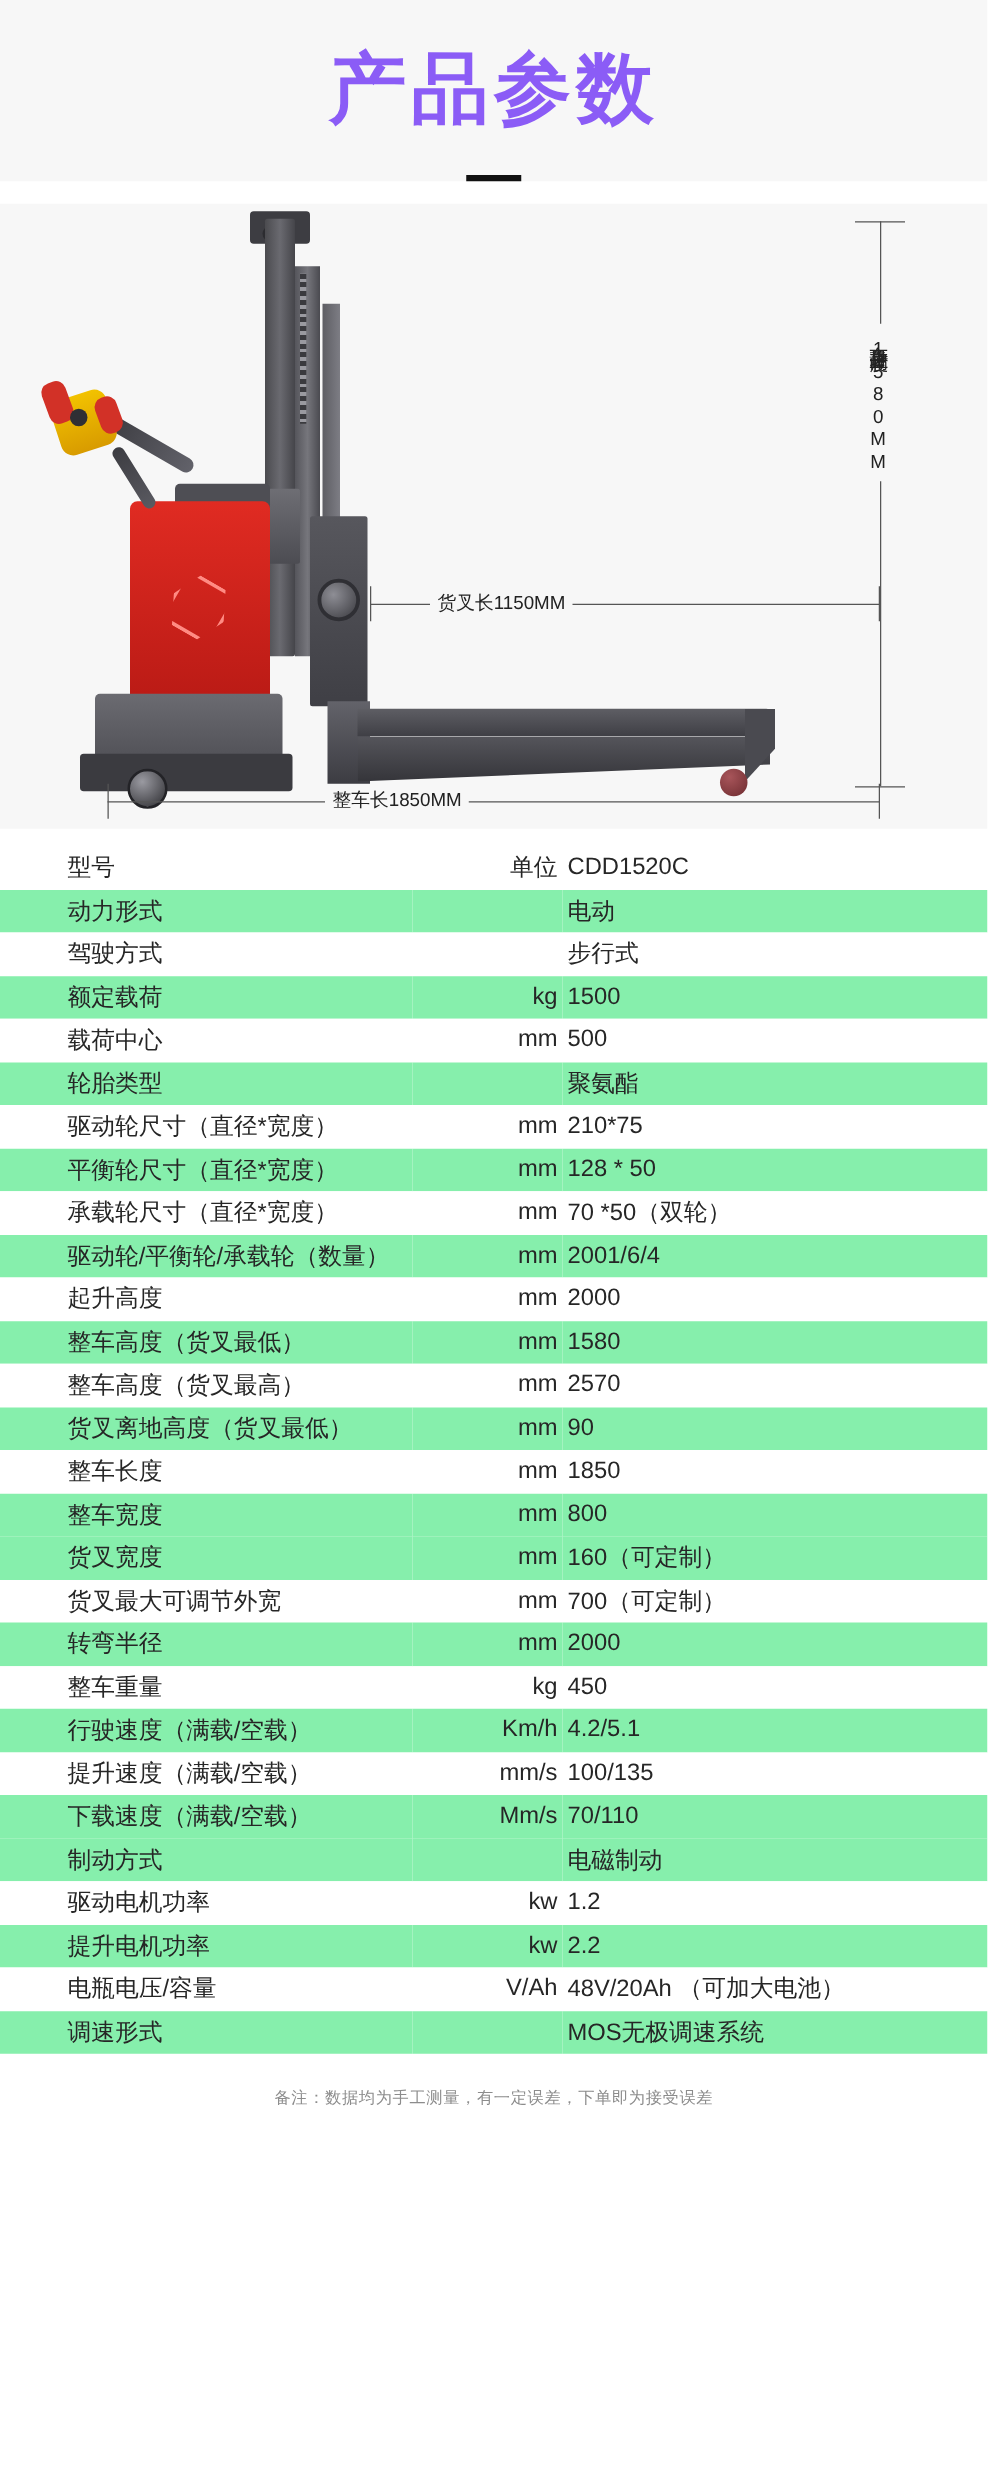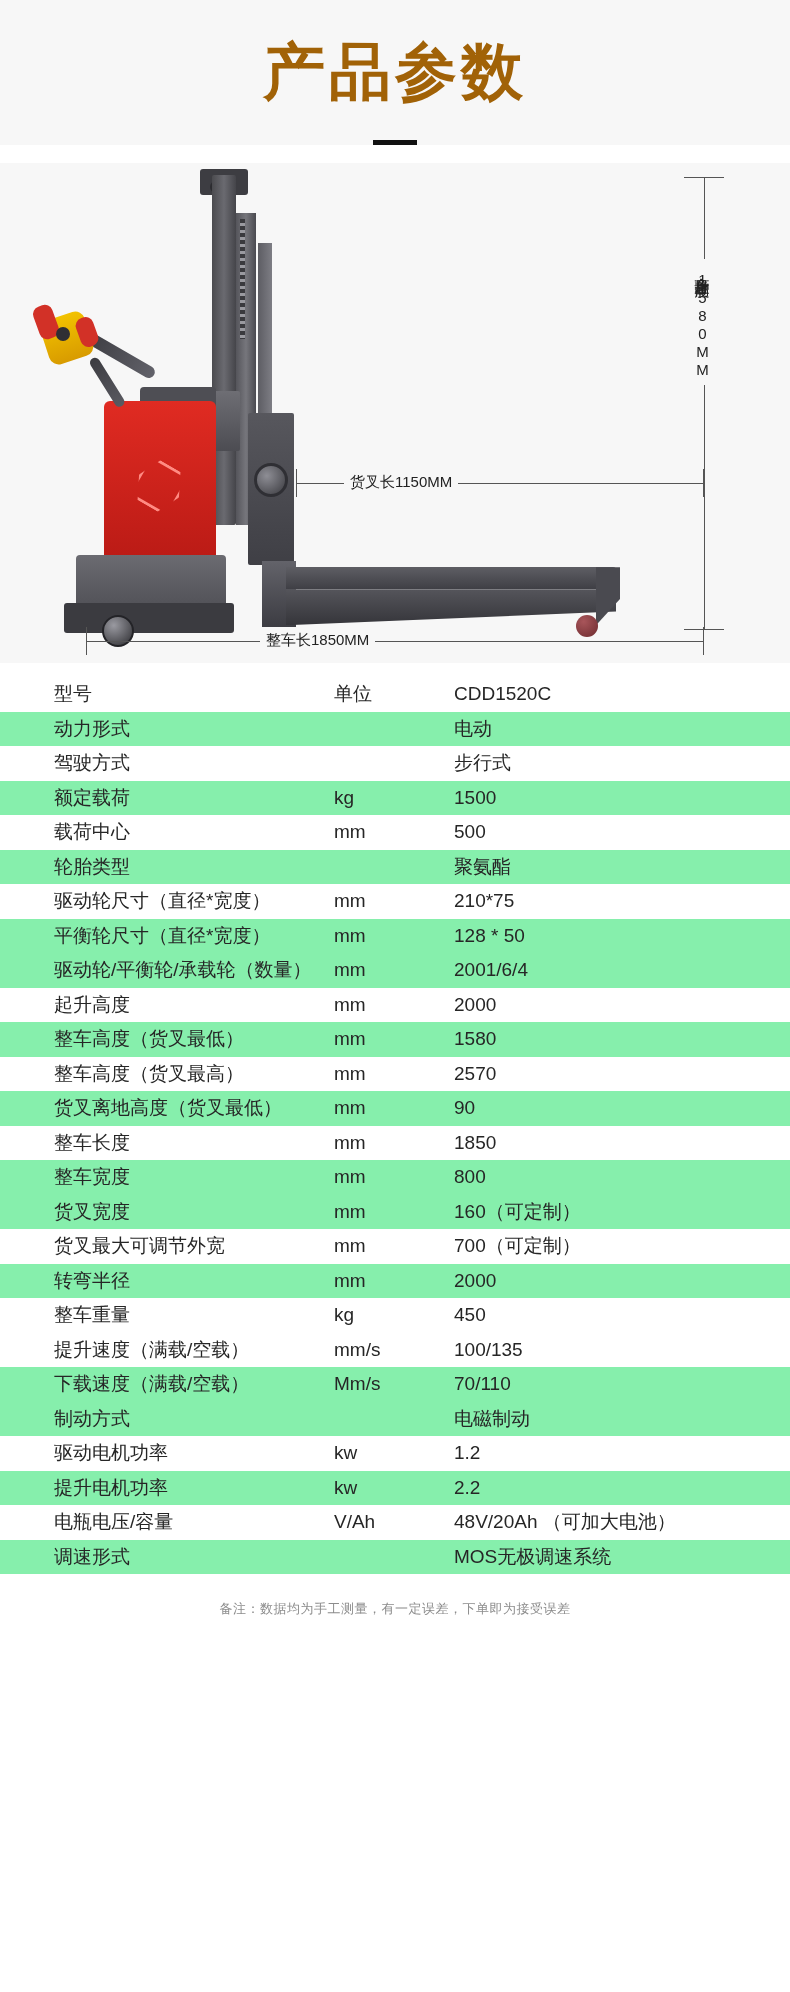--- a/index.html
+++ b/index.html
@@ -18,21 +18,21 @@
   
   .header {
     padding: 38px 0 0 0;
     text-align: center;
     background: #f7f7f7;
   }
   .header-title {
     font-size: 62px;
     font-weight: 700;
     letter-spacing: 4px;
-    color: #a16207;
+    color: #8b5cf6;
     line-height: 1.1;
     margin: 0;
     font-family: "Liberation Sans", sans-serif;
   }
   .header-rule {
     width: 44px;
     height: 5px;
     background: #111;
     margin: 34px auto 0 auto;
   }
@@ -279,21 +279,21 @@
   .spec-table tr { height: 34.5px; }
   .spec-table tr.odd { background: #ffffff; }
   .spec-table tr.even { background: #86efac; }
   .spec-table td {
     padding: 0 4px;
     color: #262626;
     vertical-align: middle;
     border: none;
   }
   .col-name { width: 330px; padding-left: 54px !important; }
-  .col-unit { width: 120px; }
+  .col-unit { width: 120px; text-align: right; }
   .col-value { }
 
   .footnote {
     text-align: center;
     font-size: 13px;
     color: #8c8c8c;
     padding: 26px 0 28px 0;
     letter-spacing: 0.5px;
   }
 </style>
@@ -391,20 +391,25 @@
       <tr class="odd">
         <td class="col-name">驱动轮尺寸（直径*宽度）</td>
         <td class="col-unit">mm</td>
         <td class="col-value">210*75</td>
       </tr>
       <tr class="even">
         <td class="col-name">平衡轮尺寸（直径*宽度）</td>
         <td class="col-unit">mm</td>
         <td class="col-value">128 * 50</td>
       </tr>
+      <tr class="odd">
+        <td class="col-name">承载轮尺寸（直径*宽度）</td>
+        <td class="col-unit">mm</td>
+        <td class="col-value">70 *50（双轮）</td>
+      </tr>
       <tr class="even">
         <td class="col-name">驱动轮/平衡轮/承载轮（数量）</td>
         <td class="col-unit">mm</td>
         <td class="col-value">2001/6/4</td>
       </tr>
       <tr class="odd">
         <td class="col-name">起升高度</td>
         <td class="col-unit">mm</td>
         <td class="col-value">2000</td>
       </tr>
@@ -446,20 +451,25 @@
       <tr class="even">
         <td class="col-name">转弯半径</td>
         <td class="col-unit">mm</td>
         <td class="col-value">2000</td>
       </tr>
       <tr class="odd">
         <td class="col-name">整车重量</td>
         <td class="col-unit">kg</td>
         <td class="col-value">450</td>
       </tr>
+      <tr class="even">
+        <td class="col-name">行驶速度（满载/空载）</td>
+        <td class="col-unit">Km/h</td>
+        <td class="col-value">4.2/5.1</td>
+      </tr>
       <tr class="odd">
         <td class="col-name">提升速度（满载/空载）</td>
         <td class="col-unit">mm/s</td>
         <td class="col-value">100/135</td>
       </tr>
       <tr class="even">
         <td class="col-name">下载速度（满载/空载）</td>
         <td class="col-unit">Mm/s</td>
         <td class="col-value">70/110</td>
       </tr>

